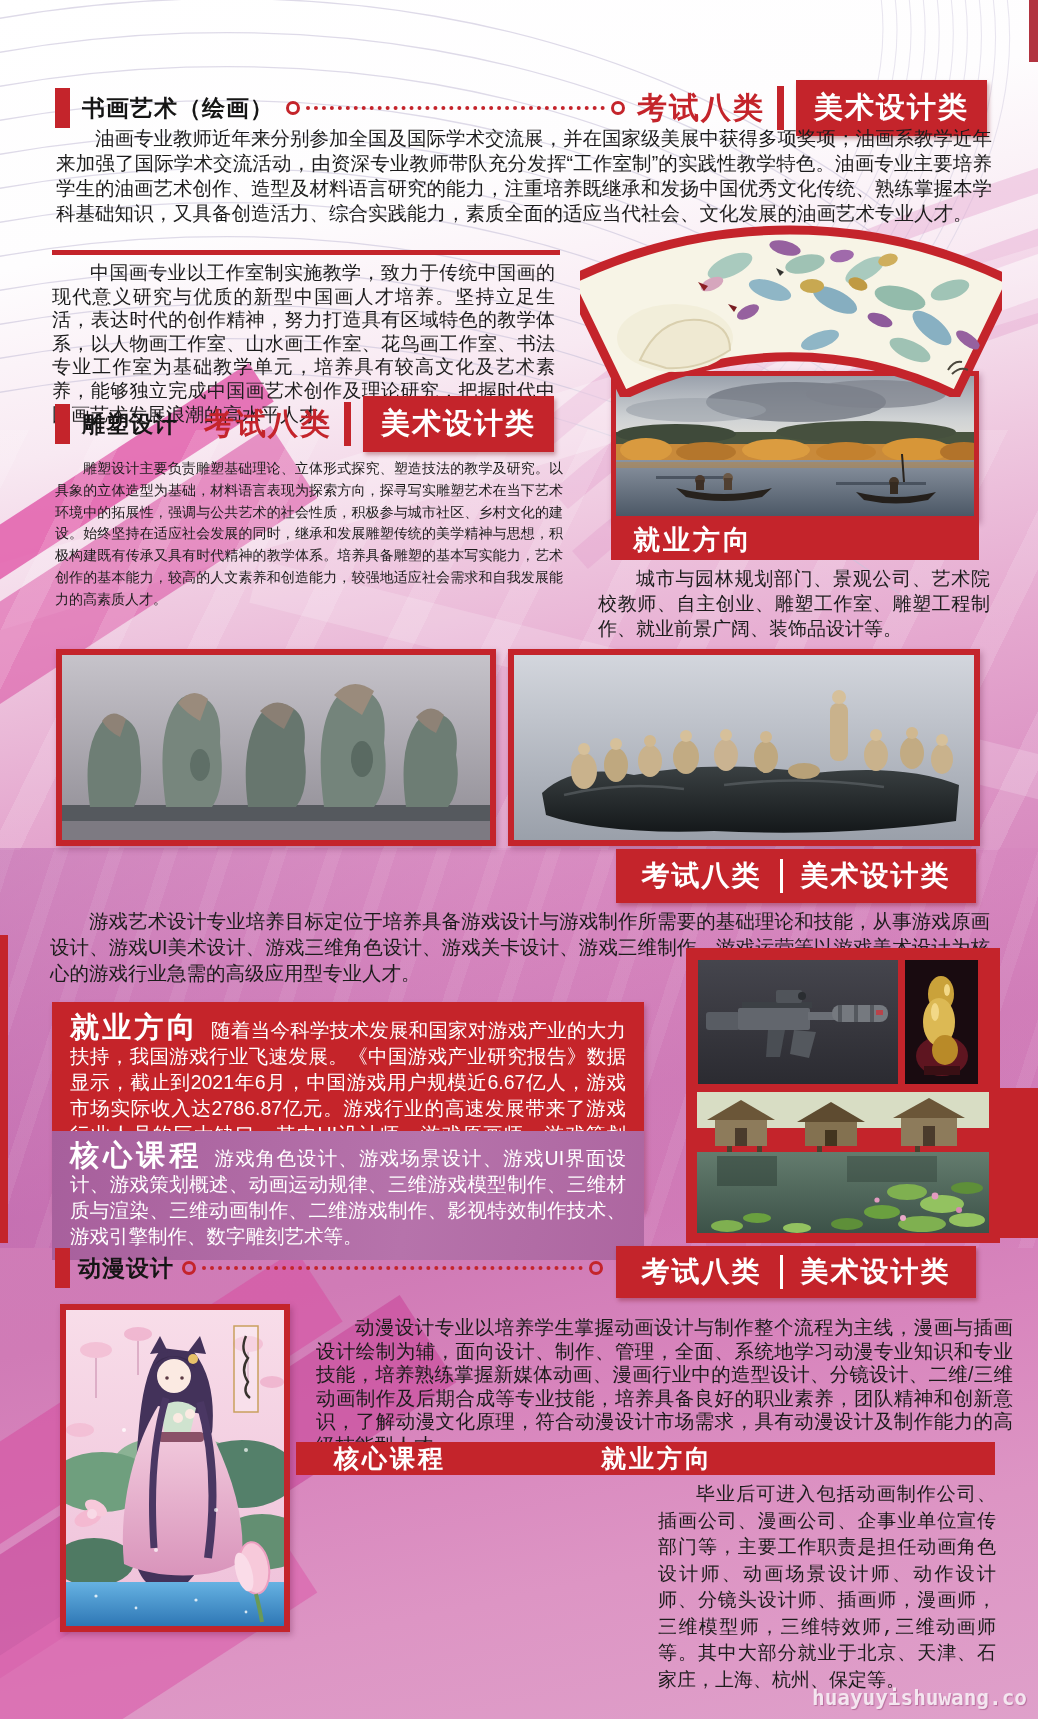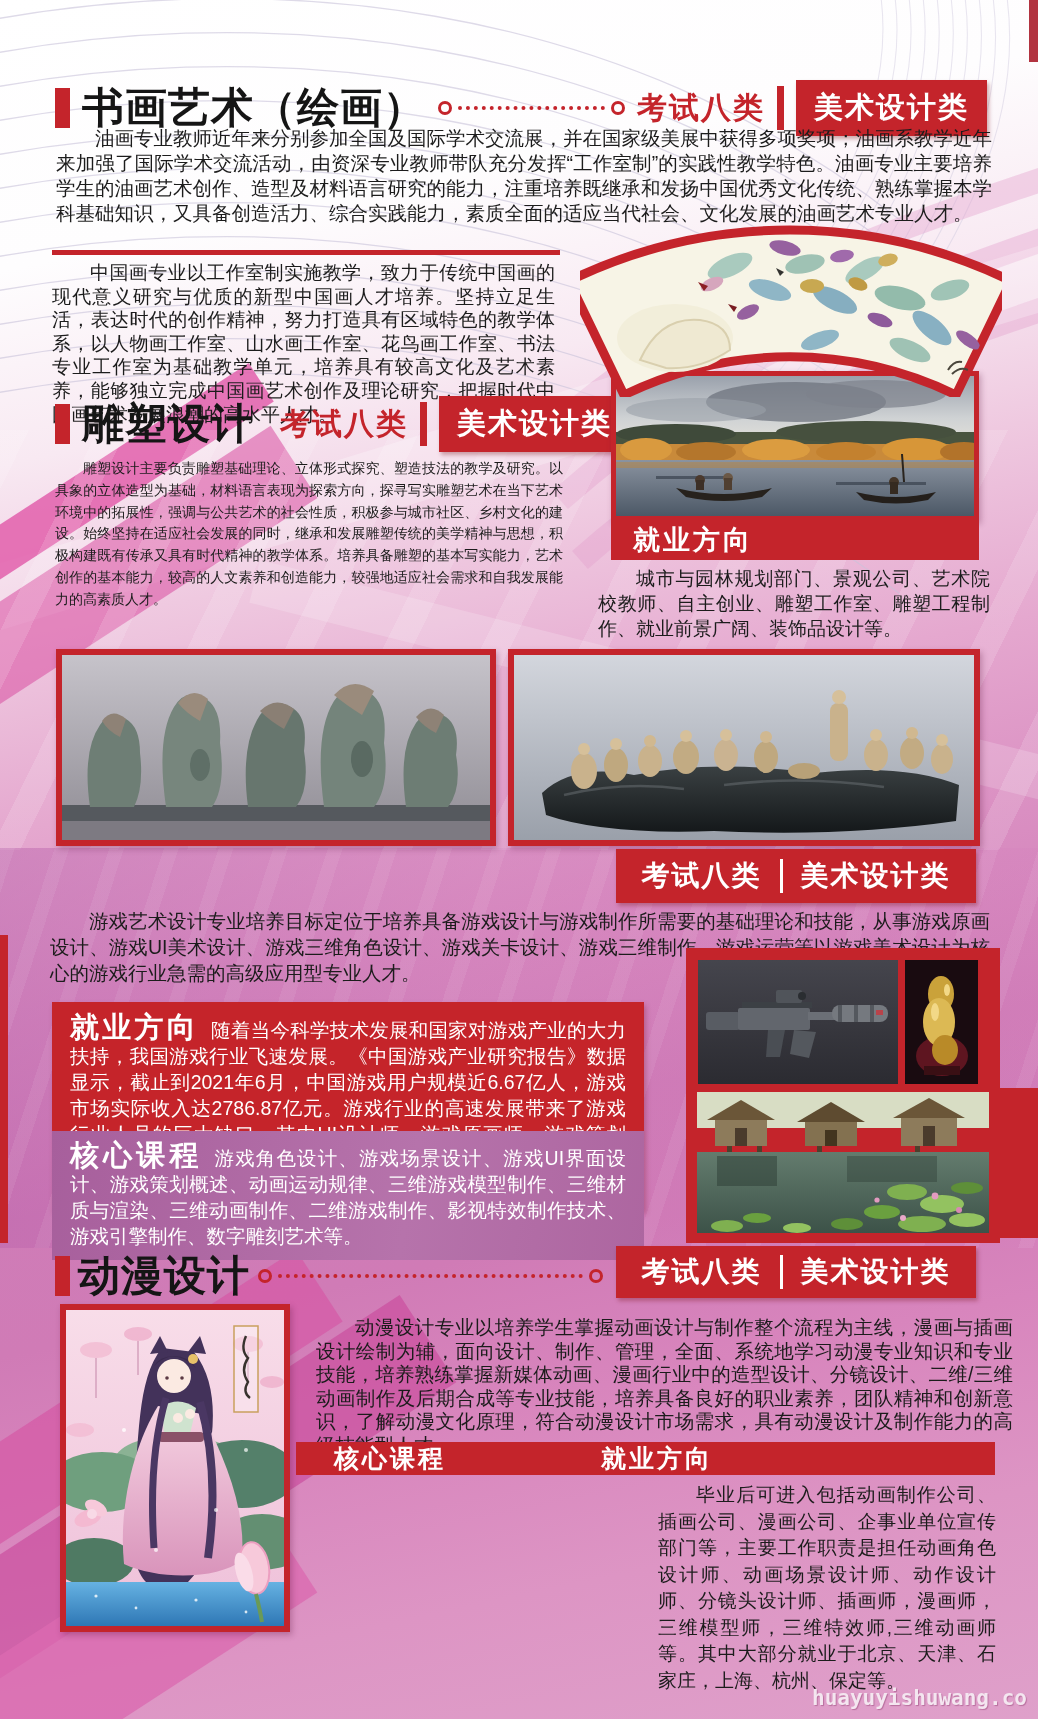--- a/index.html
+++ b/index.html
@@ -10,21 +10,21 @@
       #ffffff 0%, #fefdfe 14%, #f8e9f2 24%, #efc9e0 33%,
       #e5a8cf 43%, #da8fc2 53%, #cf7cb7 63%, #d07bb6 70%,
       #d885bd 78%, #dd95c4 88%, #dfa0ca 100%);
   }
   .abs{position:absolute;}
   svg{display:block;}
 
   
   .hdr{position:absolute;display:flex;align-items:center;gap:12px;}
   .bullet{width:15px;height:40px;background:#c4242b;flex:none;}
-  .sec-title{font-size:42px;font-weight:bold;color:#151515;letter-spacing:1px;white-space:nowrap;}
+  .sec-title{font-size:23px;font-weight:bold;color:#151515;letter-spacing:1px;white-space:nowrap;}
   .dotline{flex:1;display:flex;align-items:center;gap:6px;min-width:40px;}
   .ring{width:8px;height:8px;border:3px solid #c4242b;border-radius:50%;flex:none;background:transparent;}
   .dots{flex:1;height:0;border-top:4px dotted #c4242b;}
   .exam-red{color:#c4242b;font-size:30px;font-weight:bold;white-space:nowrap;letter-spacing:2px;}
   .vdiv{width:7px;height:44px;background:#c4242b;flex:none;}
   .cat-box{background:#c4242b;color:#fff;font-size:29px;font-weight:bold;padding:8px 18px;white-space:nowrap;letter-spacing:2px;box-shadow:2px 3px 4px rgba(120,20,30,.35);}
   .combo{position:absolute;background:#c4242b;color:#fff;display:flex;align-items:center;justify-content:center;gap:18px;font-size:28px;font-weight:bold;letter-spacing:2px;box-shadow:2px 3px 4px rgba(120,20,30,.35);}
   .wdiv{width:3px;height:34px;background:#fff;flex:none;}
 
   
@@ -465,17 +465,17 @@
     </svg>
   </div>
 
   <p class="body" style="left:298px;top:1298px;width:697px;margin:18px;line-height:23.6px;">动漫设计专业以培养学生掌握动画设计与制作整个流程为主线，漫画与插画设计绘制为辅，面向设计、制作、管理，全面、系统地学习动漫专业知识和专业技能，培养熟练掌握新媒体动画、漫画行业中的造型设计、分镜设计、二维/三维动画制作及后期合成等专业技能，培养具备良好的职业素养，团队精神和创新意识，了解动漫文化原理，符合动漫设计市场需求，具有动漫设计及制作能力的高级技能型人才。</p>
 
   <div class="redband" style="left:296px;top:1442px;width:699px;height:33px;">
     <span class="banner-label" style="left:38px;">核心课程</span>
     <span class="banner-label" style="left:305px;">就业方向</span>
   </div>
 
-  <p class="col" style="left:658px;top:1482px;width:338px;margin:0;">毕业后可进入包括动画制作公司、插画公司、漫画公司、企事业单位宣传部门等，主要工作职责是担任动画角色设计师、动画场景设计师、动作设计师、分镜头设计师、插画师，漫画师，三维模型师，三维特效师,三维动画师等。其中大部分就业于北京、天津、石家庄，上海、杭州、保定等。</p>
+  <p class="col" style="left:658px;top:1482px;width:338px;margin:0;font-family:Liberation Mono, monospace;">毕业后可进入包括动画制作公司、插画公司、漫画公司、企事业单位宣传部门等，主要工作职责是担任动画角色设计师、动画场景设计师、动作设计师、分镜头设计师、插画师，漫画师，三维模型师，三维特效师,三维动画师等。其中大部分就业于北京、天津、石家庄，上海、杭州、保定等。</p>
 
   <div class="watermark" style="left:812px;top:1686px;">huayuyishuwang.co</div>
 
 </div>
 
 </body></html>

